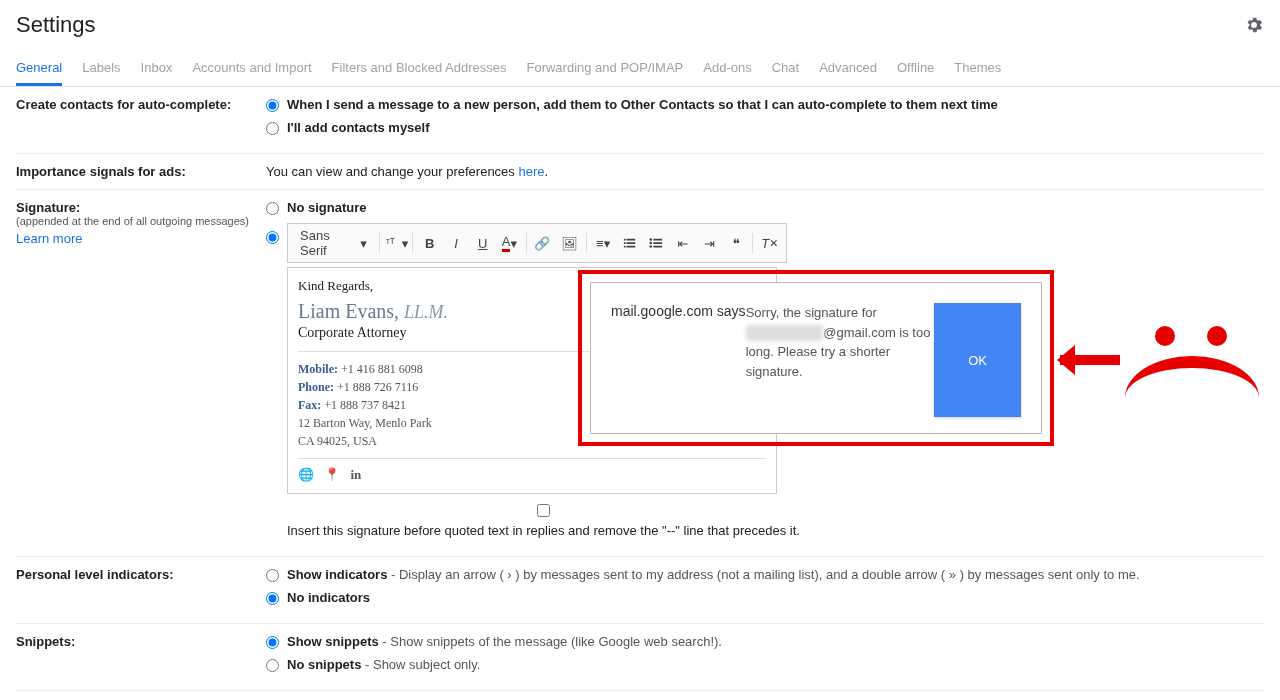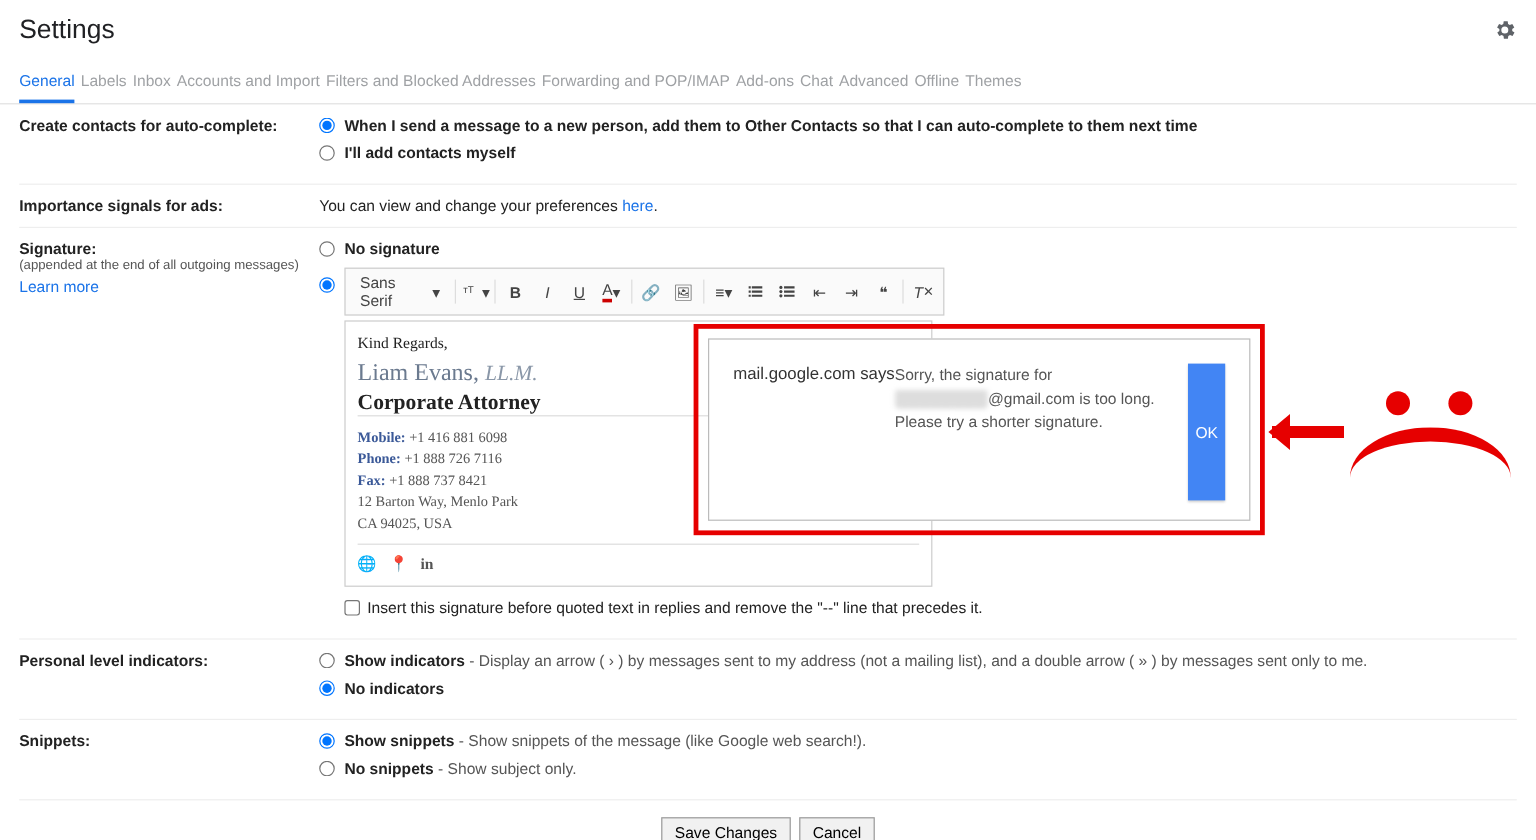--- a/index.html
+++ b/index.html
@@ -1,60 +1,60 @@
 <!DOCTYPE html>
 <html><head>
 <meta charset="utf-8">
 <style>
   * { box-sizing: border-box; margin: 0; padding: 0; }
   body { font-family: Arial, sans-serif; font-size: 13px; color: #222; background: #fff; width: 1280px; height: 700px; overflow: hidden; position: relative; }
   .header { display: flex; align-items: center; justify-content: space-between; padding: 12px 16px 8px; }
   .header h1 { font-size: 22px; font-weight: 400; color: #202124; }
   .gear { color: #5f6368; cursor: pointer; }
-  .tabs { display: flex; border-bottom: 1px solid #e0e0e0; padding: 0 16px; gap: 5px; margin-top: 6px; }
+  .tabs { display: flex; border-bottom: 1px solid #e0e0e0; padding: 0 16px; gap: 20px; margin-top: 6px; }
   .tab { color: #1a73e8; opacity: 0.6; padding: 8px 0; cursor: pointer; font-size: 13px; }
   .tab.active { color: #1a73e8; opacity: 1; border-bottom: 3px solid #1a73e8; font-weight: 500; }
   .tab.muted { color: #5f6368; }
   .content { padding: 0 16px; }
   .row { display: flex; border-bottom: 1px solid #eee; padding: 10px 0; }
   .row-label { width: 250px; flex-shrink: 0; font-size: 13px; font-weight: bold; color: #222; }
   .row-label .sub { font-weight: normal; font-size: 11px; color: #555; display: block; margin-top: 0; }
   .row-label a { color: #1a73e8; font-weight: normal; font-size: 13px; text-decoration: none; display: block; margin-top: 4px; }
   .row-body { flex: 1; }
-  .radio-line { display: flex; align-items: center; gap: 8px; margin-bottom: 8px; font-size: 13px; }
+  .radio-line { display: flex; align-items: flex-end; gap: 8px; margin-bottom: 8px; font-size: 13px; }
   .radio-line input { margin: 0; }
   .radio-line .bold { font-weight: bold; }
   .link { color: #1a73e8; text-decoration: none; }
   .editor-toolbar { display: flex; align-items: center; border: 1px solid #ccc; background: #fafafa; padding: 4px; gap: 2px; width: 500px; margin-bottom: 4px; }
   .tb-btn { display: flex; align-items: center; justify-content: center; width: 26px; height: 24px; color: #444; cursor: pointer; border-radius: 2px; }
   .tb-font { display: flex; align-items: center; gap: 4px; padding: 0 8px; font-size: 13px; color: #444; cursor: pointer; }
   .tb-sep { width: 1px; height: 20px; background: #ddd; margin: 0 2px; }
   .sig-editor { border: 1px solid #ccc; width: 490px; padding: 10px; background: #fff; font-family: Georgia, serif; }
   .sig-greet { font-size: 13px; margin-bottom: 6px; }
   .sig-name { font-size: 20px; color: #6b7a8f; margin-bottom: 2px; }
   .sig-name .deg { font-style: italic; color: #8a97a8; font-size: 18px; }
-  .sig-title { font-weight: bold; font-size: 18px; margin-bottom: 0; }
+  .sig-title { font-weight: normal; font-size: 14px; margin-bottom: 10px; }
   .sig-details { display: flex; align-items: flex-start; border-top: 1px solid #ddd; padding-top: 8px; }
   .sig-contact { font-size: 12px; color: #555; line-height: 1.5; flex: 1; }
   .sig-contact b { color: #3b5998; }
   .sig-logo { text-align: center; color: #2a4b8d; font-size: 11px; font-weight: bold; line-height: 1.3; width: 140px; }
   .sig-social { border-top: 1px solid #ddd; padding-top: 8px; margin-top: 8px; display: flex; gap: 10px; color: #555; }
-  .chk-line { display: flex; align-items: center; gap: 6px; font-size: 13px; margin-top: 10px; }
+  .chk-line { display: flex; align-items: center; gap: 6px; font-size: 13px; margin-top: 10px; flex-direction: column; }
   .normal { font-weight: normal; color: #555; }
   .save-row { text-align: center; padding: 14px 0; }
   .save-row button { background: #f1f1f1; border: 1px solid #999; padding: 4px 10px; font-size: 13px; cursor: pointer; margin: 0 2px; }
 
   
   .dialog-box { position: absolute; top: 270px; left: 578px; width: 476px; height: 176px; border: 4px solid #e60000; background: transparent; }
   .dialog-inner { position: absolute; top: 8px; left: 8px; right: 8px; bottom: 8px; border: 1px solid #bbb; background: #fff; padding: 20px 20px 16px; display: flex; flex-direction: row; }
   .dialog-title { font-size: 14px; color: #333; margin-bottom: 12px; }
   .dialog-msg { font-size: 13px; color: #555; line-height: 1.5; flex: 1; }
   .dialog-msg .blur { background: #ddd; color: #ddd; filter: blur(2px); border-radius: 2px; padding: 0 2px; }
   .dialog-footer { display: flex; justify-content: flex-end; }
-  .ok-btn { background: #4285f4; color: #fff; border: none; padding: 8px 6px; font-size: 13px; font-weight: 500; cursor: pointer; box-shadow: 0 1px 2px rgba(0,0,0,.2); }
+  .ok-btn { background: #4285f4; color: #fff; border: none; padding: 8px 34px; font-size: 13px; font-weight: 500; cursor: pointer; box-shadow: 0 1px 2px rgba(0,0,0,.2); }
 
   
   .arrow { position: absolute; top: 355px; left: 1060px; width: 60px; height: 10px; background: #e60000; }
   .arrow::before { content: ""; position: absolute; left: -18px; top: -10px; border: 15px solid transparent; border-right: 18px solid #e60000; }
   .sad { position: absolute; top: 320px; left: 1125px; width: 140px; height: 80px; }
   .eye { position: absolute; width: 20px; height: 20px; background: #e60000; border-radius: 50%; top: 6px; }
   .eye.l { left: 30px; } .eye.r { left: 82px; }
   .frown { position: absolute; top: 36px; left: 0; width: 134px; height: 60px; border: 12px solid #e60000; border-bottom: none; border-left: none; border-right: none; border-radius: 80px 80px 0 0 / 50px 50px 0 0; }
 
   svg { display: block; }

